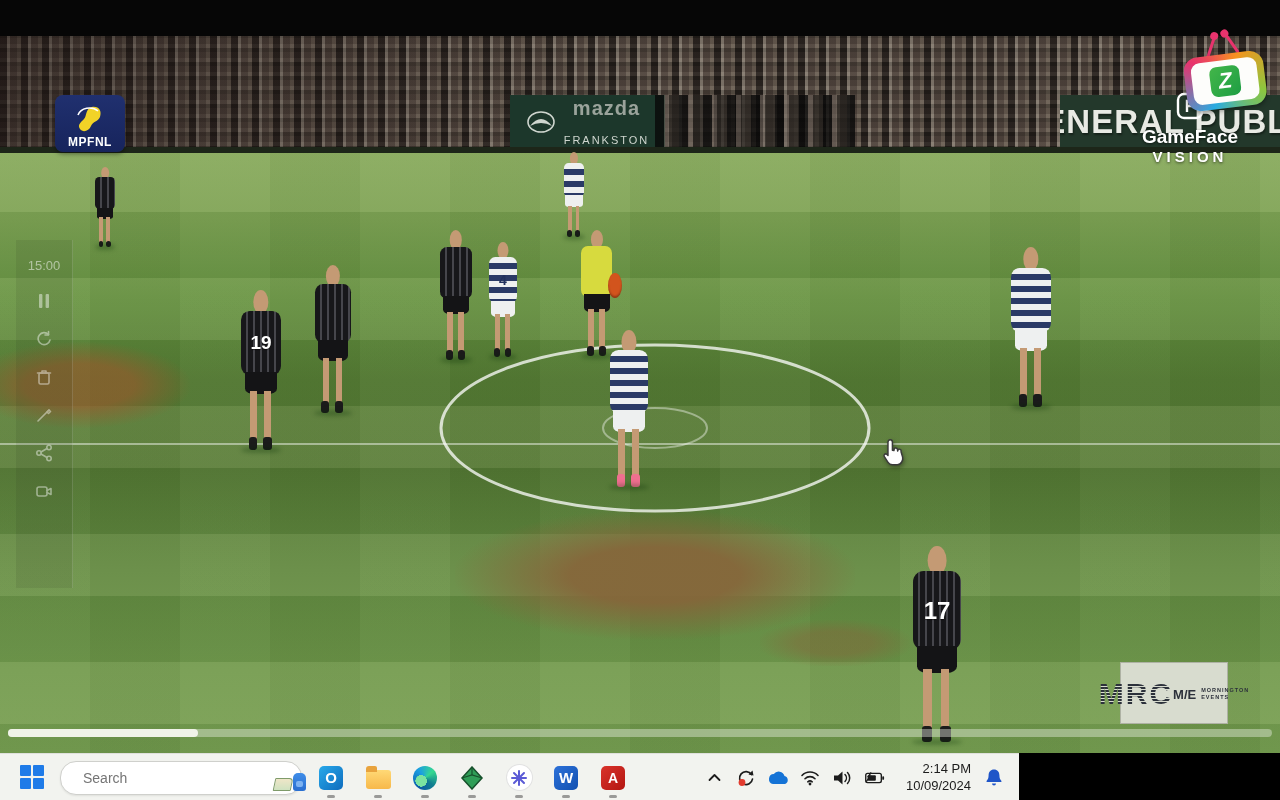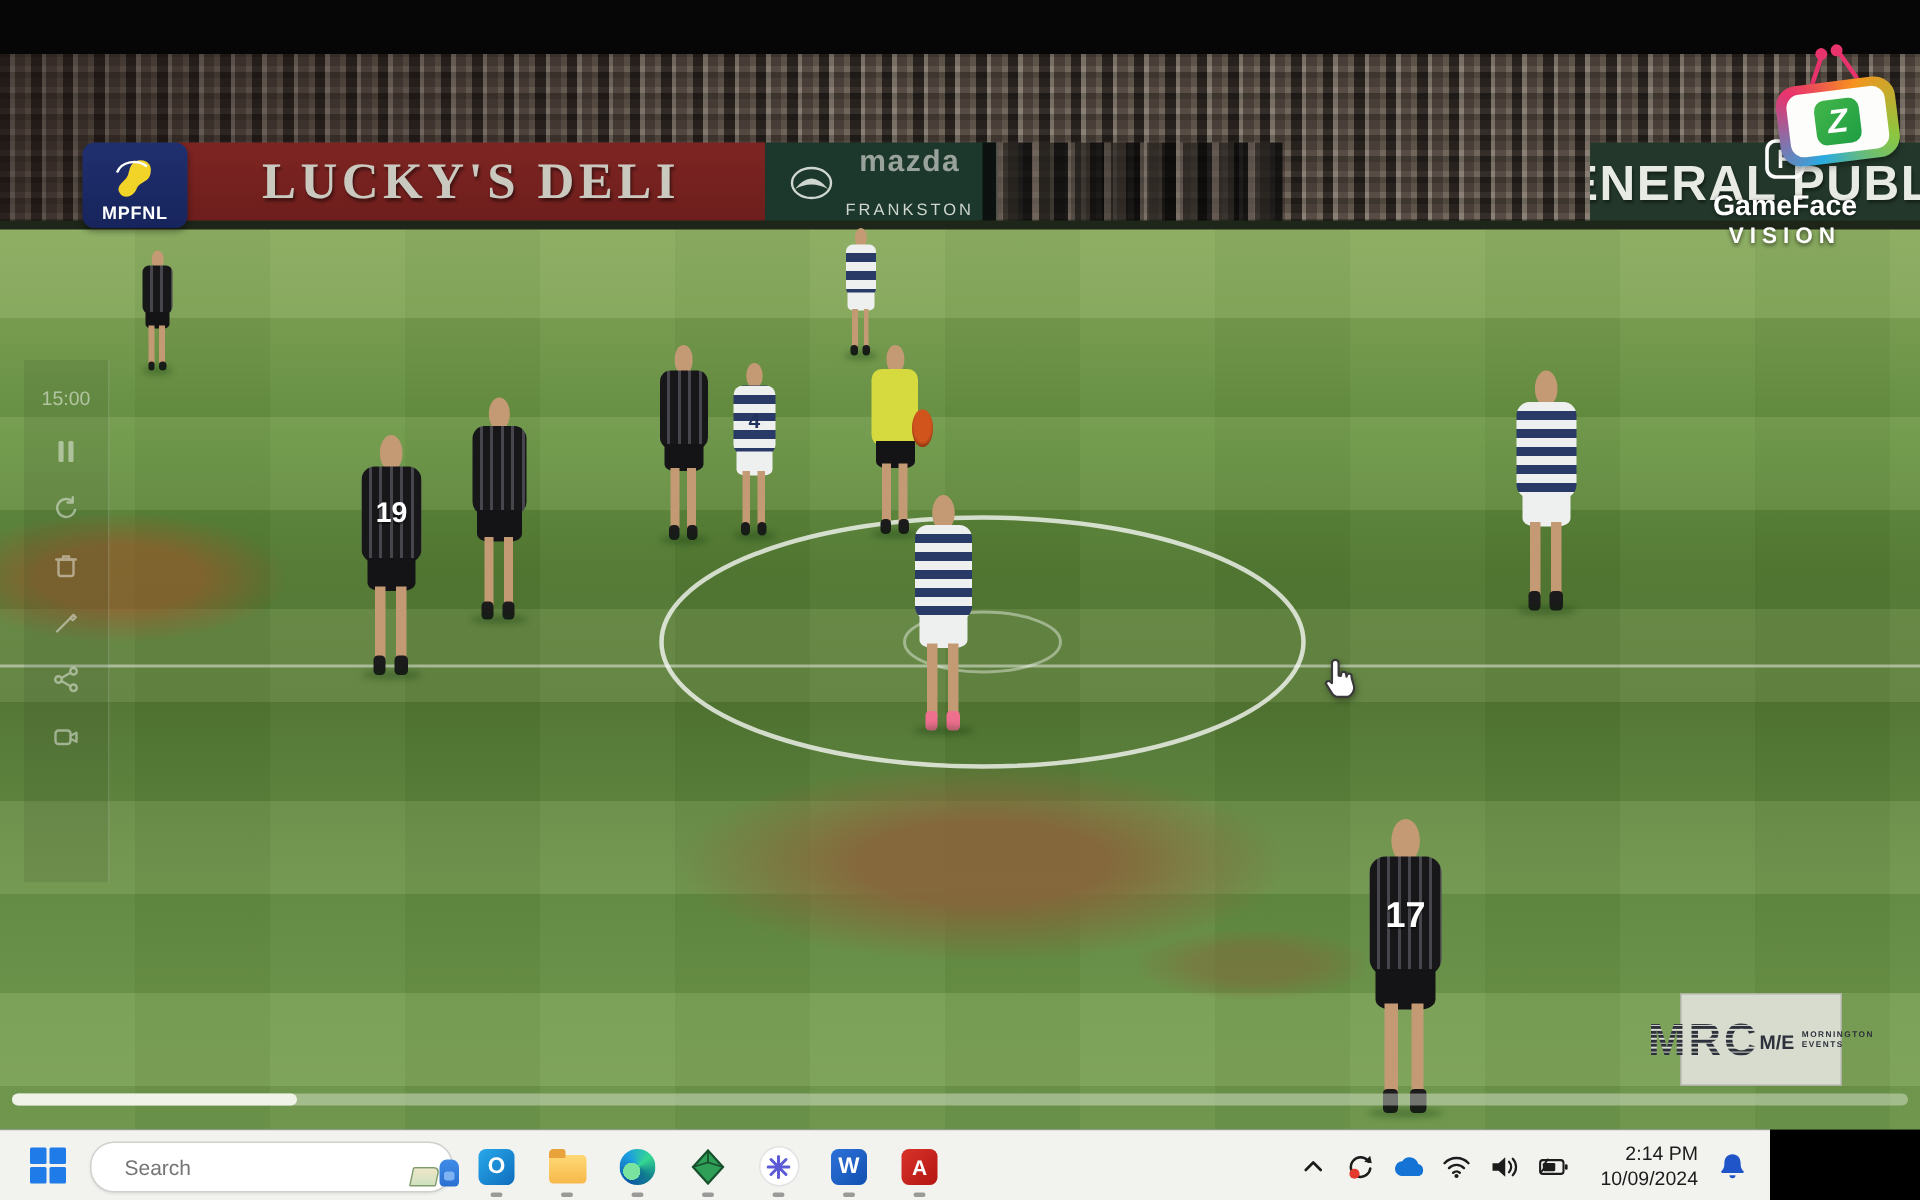--- a/index.html
+++ b/index.html
@@ -108,21 +108,21 @@
   .player .leg{position:absolute;top:63%;width:15%;height:31%;background:#c49a74;}
   .player .leg.l{left:27%;} .player .leg.r{left:56%;}
   .player .boot{position:absolute;top:92%;width:18%;height:8%;background:#1b1b1b;border-radius:3px;}
   .player .boot.l{left:24%;} .player .boot.r{left:55%;}
   .player .ball{position:absolute;top:34%;right:-16%;width:36%;height:20%;background:#d2541d;border-radius:50%;box-shadow:inset 0 -2px 2px rgba(0,0,0,.3);}
 
   
   .cursor{position:absolute;left:878px;top:437px;width:30px;height:32px;filter:drop-shadow(1px 2px 2px rgba(0,0,0,.35));}
 
   
-  #taskbar{position:absolute;left:0;top:753px;width:1180px;height:47px;background:#f2f3ef;border-top:1px solid rgba(0,0,0,.08);
+  #taskbar{position:absolute;left:0;top:753px;width:1019px;height:47px;background:#f2f3ef;border-top:1px solid rgba(0,0,0,.08);
     display:flex;align-items:center;}
   .tb-left{display:flex;align-items:center;gap:14px;padding-left:20px;}
   .start{width:26px;height:26px;display:grid;grid-template-columns:11px 11px;grid-template-rows:11px 11px;gap:2px;cursor:pointer;}
   .start span{background:#1f7be8;border-radius:1px;}
   .searchbox{width:222px;height:32px;border-radius:16px;background:#fff;border:1px solid #cfd0cc;box-shadow:0 1px 2px rgba(0,0,0,.08);
     display:flex;align-items:center;gap:8px;padding:0 6px 0 12px;}
   .searchbox input{border:0;outline:0;flex:1;font-size:14px;color:#4f4f4f;background:transparent;font-family:"Liberation Sans",sans-serif;}
   .search-art{display:flex;align-items:flex-end;gap:1px;height:26px;}
   .art-book{width:16px;height:11px;background:linear-gradient(180deg,#efe6c8,#cfe2c0);border:1px solid #7f9b6a;border-radius:1px 4px 1px 1px;transform:skewX(-12deg);}
   .art-bag{width:13px;height:18px;background:linear-gradient(180deg,#3f8de8,#2a6fd0);border-radius:5px 5px 3px 3px;position:relative;}
@@ -161,23 +161,20 @@
       <div class="dirt-left"></div>
       <div class="dirt-center"></div>
       <div class="dirt-small"></div>
       <svg class="lines" width="1280" height="603">
         <line x1="0" y1="294" x2="1280" y2="294" stroke="rgba(255,255,255,0.45)" stroke-width="2"></line>
         <ellipse cx="655" cy="278" rx="214" ry="83" fill="none" stroke="rgba(255,255,255,0.75)" stroke-width="3"></ellipse>
         <ellipse cx="655" cy="278" rx="52" ry="20" fill="none" stroke="rgba(255,255,255,0.4)" stroke-width="2"></ellipse>
       </svg>
     </div>
 
-    <div class="banner banner-deli">
-      <span>LUCKY'S DELI</span>
-    </div>
     <div class="banner banner-mazda">
       <svg width="30" height="24" viewBox="0 0 30 24">
         <ellipse cx="15" cy="12" rx="13" ry="10" fill="none" stroke="#cfd6cf" stroke-width="1.6"></ellipse>
         <path d="M4 16 Q15 2 26 16 Q15 10 4 16 Z" fill="#cfd6cf"></path>
       </svg>
       <span class="mazda-text">
         <span class="mazda-brand">mazda</span>
         <span class="mazda-loc">FRANKSTON</span>
       </span>
     </div>

